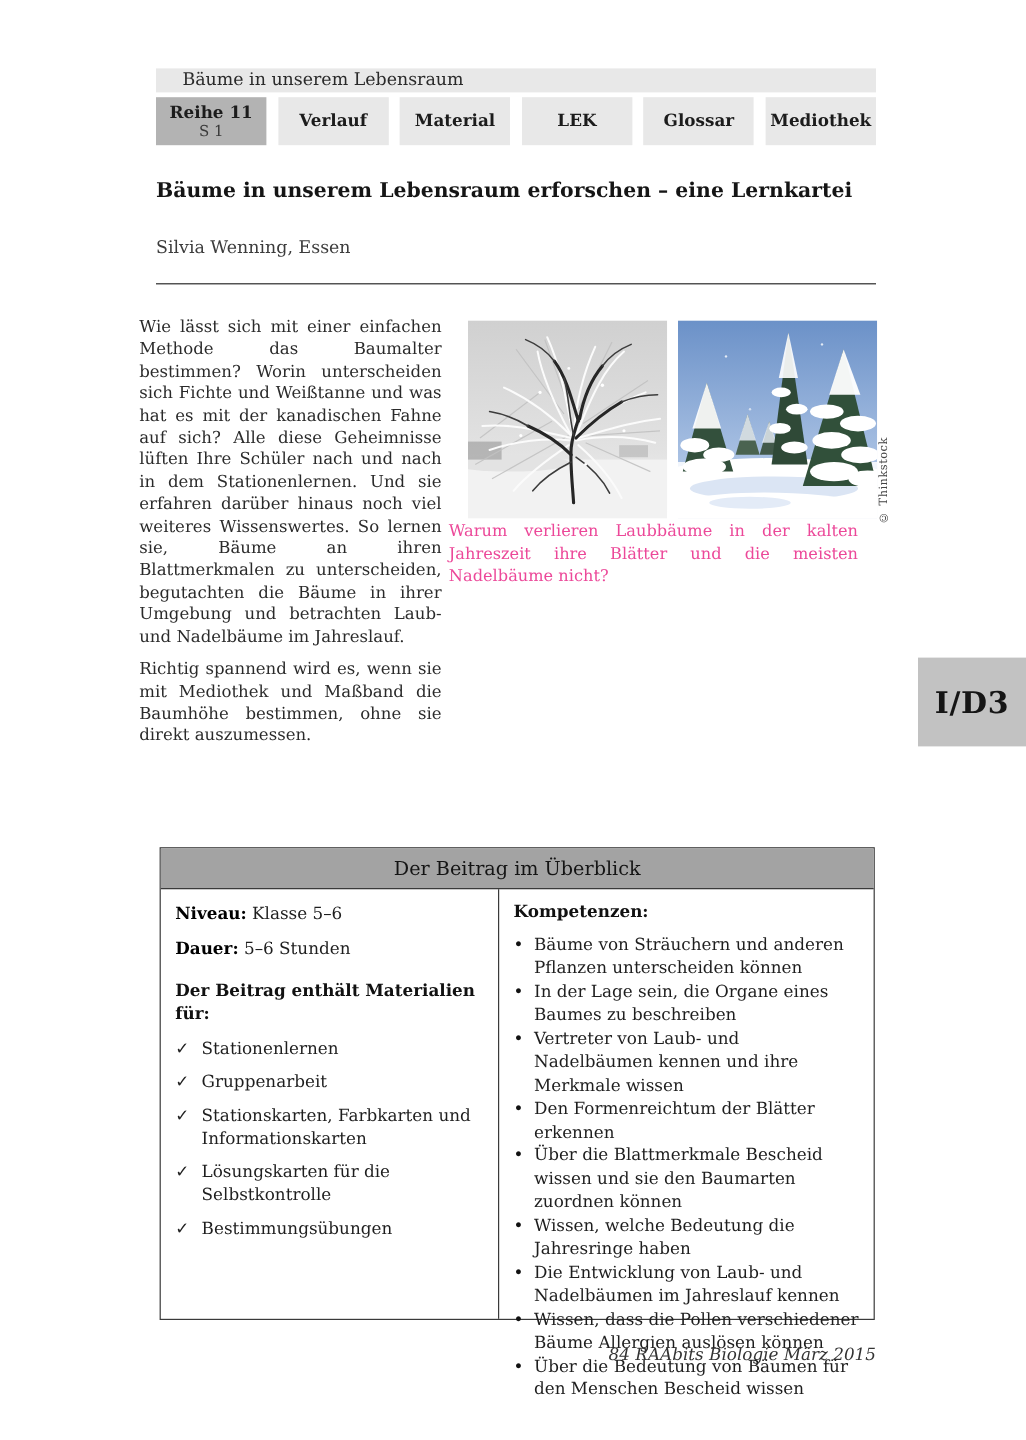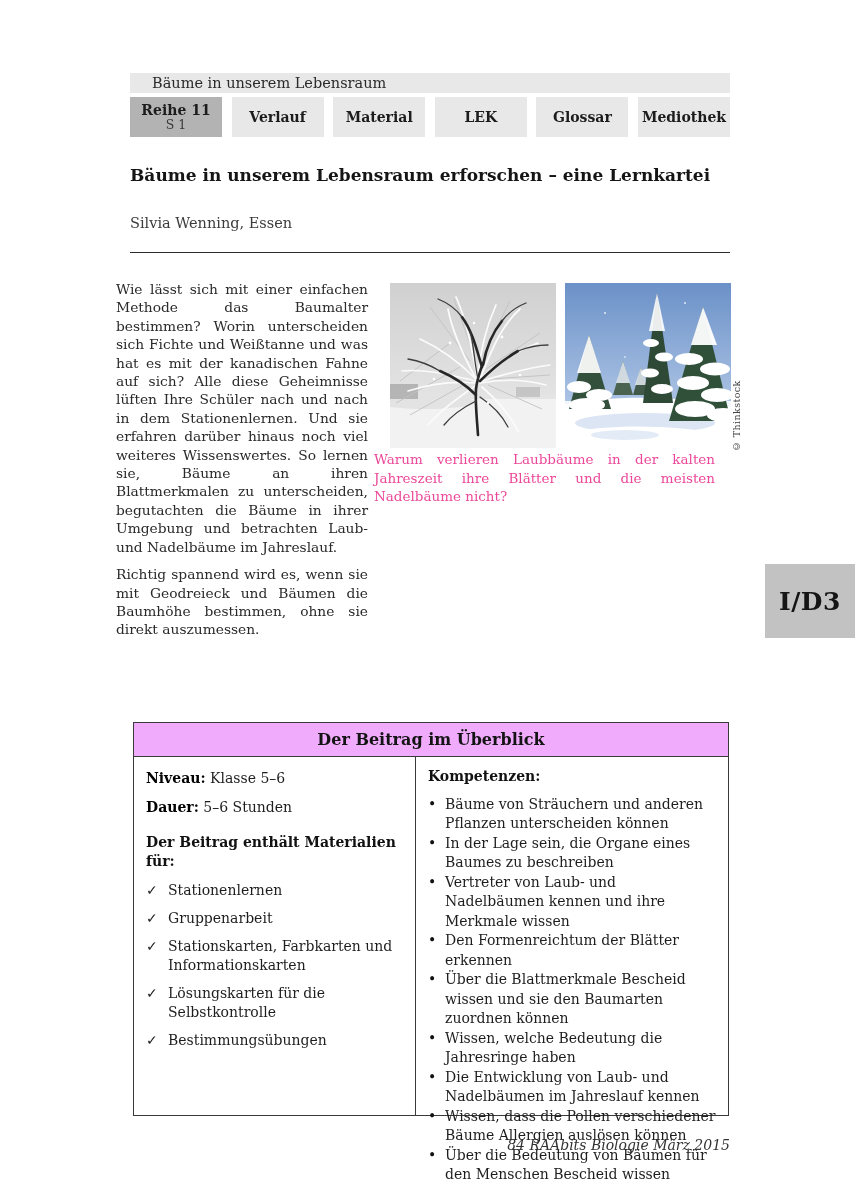--- a/index.html
+++ b/index.html
@@ -1,17 +1,17 @@
 <!DOCTYPE html>
 <html lang="de"><head>
 <meta charset="utf-8">
 <style>
   html,body{margin:0;padding:0;background:#ffffff;}
   #page{
-    position:relative;width:855px;height:1164px;margin:16px auto;
+    position:relative;width:855px;height:1164px;margin:0 auto;
     background:#ffffff;overflow:hidden;
     font-family:"DejaVu Serif","Liberation Serif",serif;
     color:#1e1e1e;
   }
   .abs{position:absolute;}
 
   
   .crumb-strip{
     left:130px;top:57px;width:600px;height:20px;
     background:#e8e8e8;display:flex;align-items:center;
@@ -59,23 +59,23 @@
     font-size:25px;font-weight:bold;color:#151515;letter-spacing:.5px;
   }
 
   
   .overview{
     left:133px;top:706px;width:596px;height:394px;
     border:1.6px solid #3a3a3a;box-sizing:border-box;
     display:flex;flex-direction:column;background:#fff;
   }
   .overview-header{
-    height:34px;background:#f0abfc;border-bottom:1.6px solid #3a3a3a;
+    height:34px;background:#a3a3a3;border-bottom:1.6px solid #3a3a3a;
     display:flex;align-items:center;justify-content:center;
-    font-size:16px;font-weight:bold;color:#141414;flex:0 0 auto;box-sizing:border-box;
+    font-size:16px;font-weight:normal;color:#141414;flex:0 0 auto;box-sizing:border-box;
   }
   .overview-body{display:flex;flex:1 1 auto;min-height:0;}
   .col-left{
     width:282px;box-sizing:border-box;border-right:1.6px solid #3a3a3a;
     padding:12px 10px 10px 12px;font-size:14px;line-height:19px;
   }
   .col-right{
     flex:1;box-sizing:border-box;padding:10px 10px 10px 12px;
     font-size:14px;line-height:19.5px;
   }
@@ -123,21 +123,21 @@
         <span>Mediothek</span>
       </div>
   </div>
 
   <h1 class="abs page-title" style="margin:0">Bäume in unserem Lebensraum erforschen – eine Lernkartei</h1>
   <div class="abs author">Silvia Wenning, Essen</div>
   <div class="abs rule"></div>
 
   <div class="abs intro">
     <p>Wie lässt sich mit einer einfachen Methode das Baumalter bestimmen? Worin unterscheiden sich Fichte und Weißtanne und was hat es mit der kanadischen Fahne auf sich? Alle diese Geheimnisse lüften Ihre Schüler nach und nach in dem Stationenlernen. Und sie erfahren darüber hinaus noch viel weiteres Wissenswertes. So lernen sie, Bäume an ihren Blattmerkmalen zu unterscheiden, begutachten die Bäume in ihrer Umgebung und betrachten Laub- und Nadelbäume im Jahreslauf.</p>
-    <p>Richtig spannend wird es, wenn sie mit Geodreieck und Bäumen die Baumhöhe bestimmen, ohne sie direkt auszumessen.</p>
+    <p>Richtig spannend wird es, wenn sie mit Mediothek und Maßband die Baumhöhe bestimmen, ohne sie direkt auszumessen.</p>
   </div>
 
   <div class="abs photo-left">
     <svg class="photo" viewBox="0 0 166 165" xmlns="http://www.w3.org/2000/svg">
       <defs>
         <linearGradient id="sky1" x1="0" y1="0" x2="0" y2="1">
           <stop offset="0" stop-color="#d0d0d0"></stop>
             <stop offset="0.65" stop-color="#e2e2e2"></stop>
             <stop offset="1" stop-color="#f4f4f4"></stop>
         </linearGradient>

